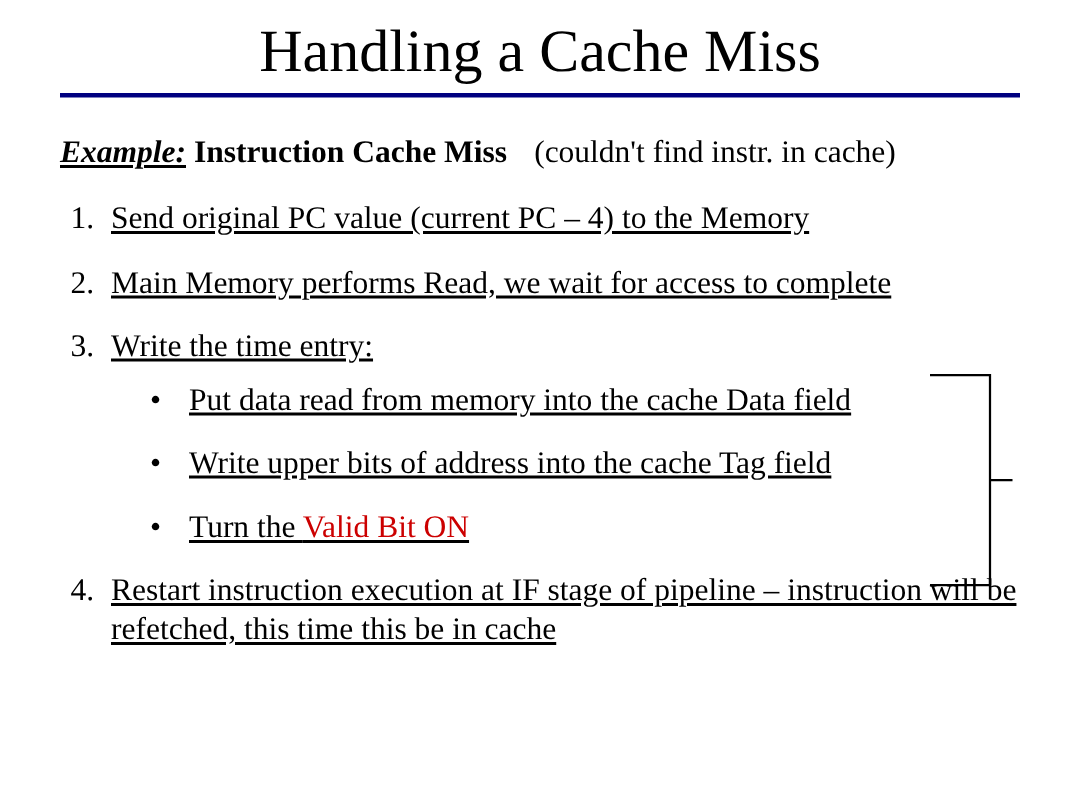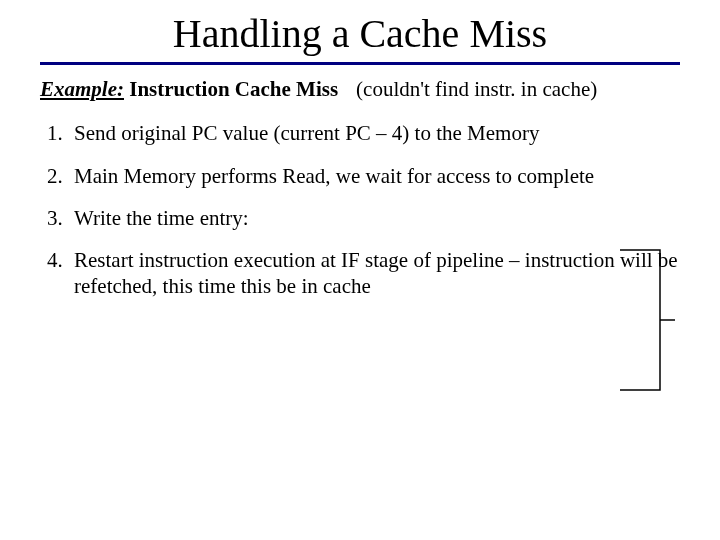--- a/index.html
+++ b/index.html
@@ -29,21 +29,21 @@
   .hr {
     position: absolute;
     top: 62px;
     left: 40px;
     width: 640px;
     height: 0;
     border-bottom: 3px solid #000080;
   }
   .body {
     position: absolute;
-    top: 76px;
+    top: 88px;
     left: 40px;
     width: 650px;
     font-size: 21px;
     line-height: 1.25;
   }
   .row1 {
     margin-bottom: 18px;
   }
   .ex-label {
     font-style: italic;
@@ -60,20 +60,21 @@
     display: inline-block;
     width: 18px;
   }
   ol.main {
     margin: 0;
     padding: 0 0 0 28px;
   }
   ol.main > li {
     margin-bottom: 16px;
     padding-left: 6px;
+    text-decoration: underline;
   }
   ul.bullets {
     list-style: none;
     margin: 10px 0 0 0;
     padding: 0 0 0 26px;
   }
   ul.bullets > li {
     margin-bottom: 16px;
     position: relative;
     padding-left: 26px;
@@ -106,20 +107,27 @@
 
     <div class="row1">
       <span class="ex-label">Example:</span><span class="ex-bold"> Instruction Cache Miss</span><span class="gap"></span><span class="ex-note">(couldn't find instr. in cache)</span>
     </div>
 
     <ol class="main">
       <li>Send original PC value (current PC – 4) to the Memory</li>
       <li>Main Memory performs Read, we wait for access to complete</li>
       <li>
         <span>Write the time entry:</span>
+        <ul class="bullets">
+          <li>Put data read from memory into the cache Data field</li>
+          <li>Write upper bits of address into the cache Tag field</li>
+          <li>
+            <span>Turn the </span><span class="red">Valid Bit ON</span>
+          </li>
+        </ul>
       </li>
       <li>Restart instruction execution at IF stage of pipeline – instruction will be refetched, this time this be in cache</li>
     </ol>
   </div>
 
   <svg class="bracket" viewBox="0 0 60 150">
     <path d="M0 5 H40 V145 H0" fill="none" stroke="#000" stroke-width="1.5"></path>
     <path d="M40 75 H55" fill="none" stroke="#000" stroke-width="1.5"></path>
   </svg>
 

